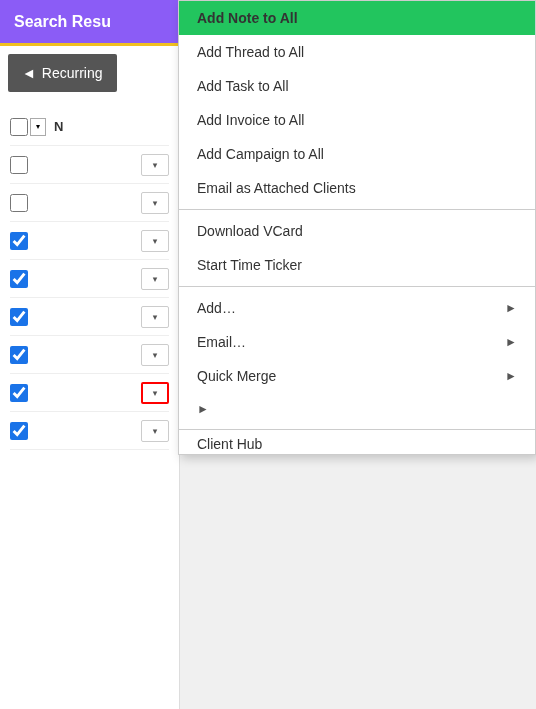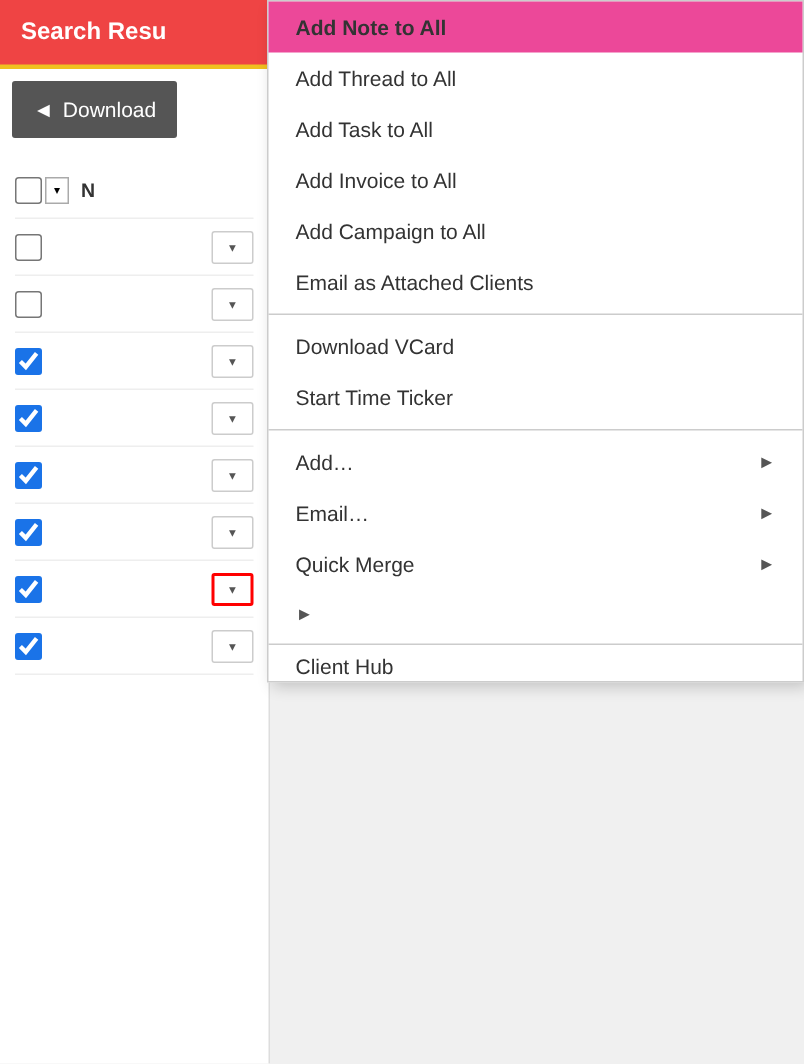--- a/index.html
+++ b/index.html
@@ -23,21 +23,21 @@
       position: absolute;
       top: 0;
       left: 0;
       width: 180px;
       height: 709px;
       background: #fff;
       border-right: 1px solid #ddd;
     }
 
     .search-header {
-      background: #ef4444;
+      background: #8b5cf6;
       color: #fff;
       padding: 10px 14px;
       font-size: 16px;
       font-weight: bold;
       height: 46px;
       display: flex;
       align-items: center;
       border-bottom: 3px solid #f0c020;
     }
 
@@ -140,21 +140,21 @@
       cursor: pointer;
       display: flex;
       align-items: center;
       justify-content: space-between;
       font-size: 14px;
       color: #333;
       white-space: nowrap;
     }
 
     .menu-item.highlighted {
-      background: #ec4899;
+      background: #22c55e;
       font-weight: bold;
       color: #333;
     }
 
     .menu-divider {
       border: none;
       border-top: 1px solid #ccc;
       margin: 4px 0;
     }
 
@@ -166,21 +166,21 @@
 </head>
 <body>
 
 <div class="bg-panel">
   <div class="search-header">
     <span>Search Resu</span>
   </div>
 
   <button class="prev-button">
     <span>◄</span>
-    <span>Download</span>
+    <span>Recurring</span>
   </button>
 
   <div class="checkbox-area">
 
     <div class="checkbox-row">
       <div class="checkbox-with-dropdown">
         <input type="checkbox" style="">
         <div class="dropdown-arrow">▾</div>
       </div>
       <span class="col-n">N</span>

